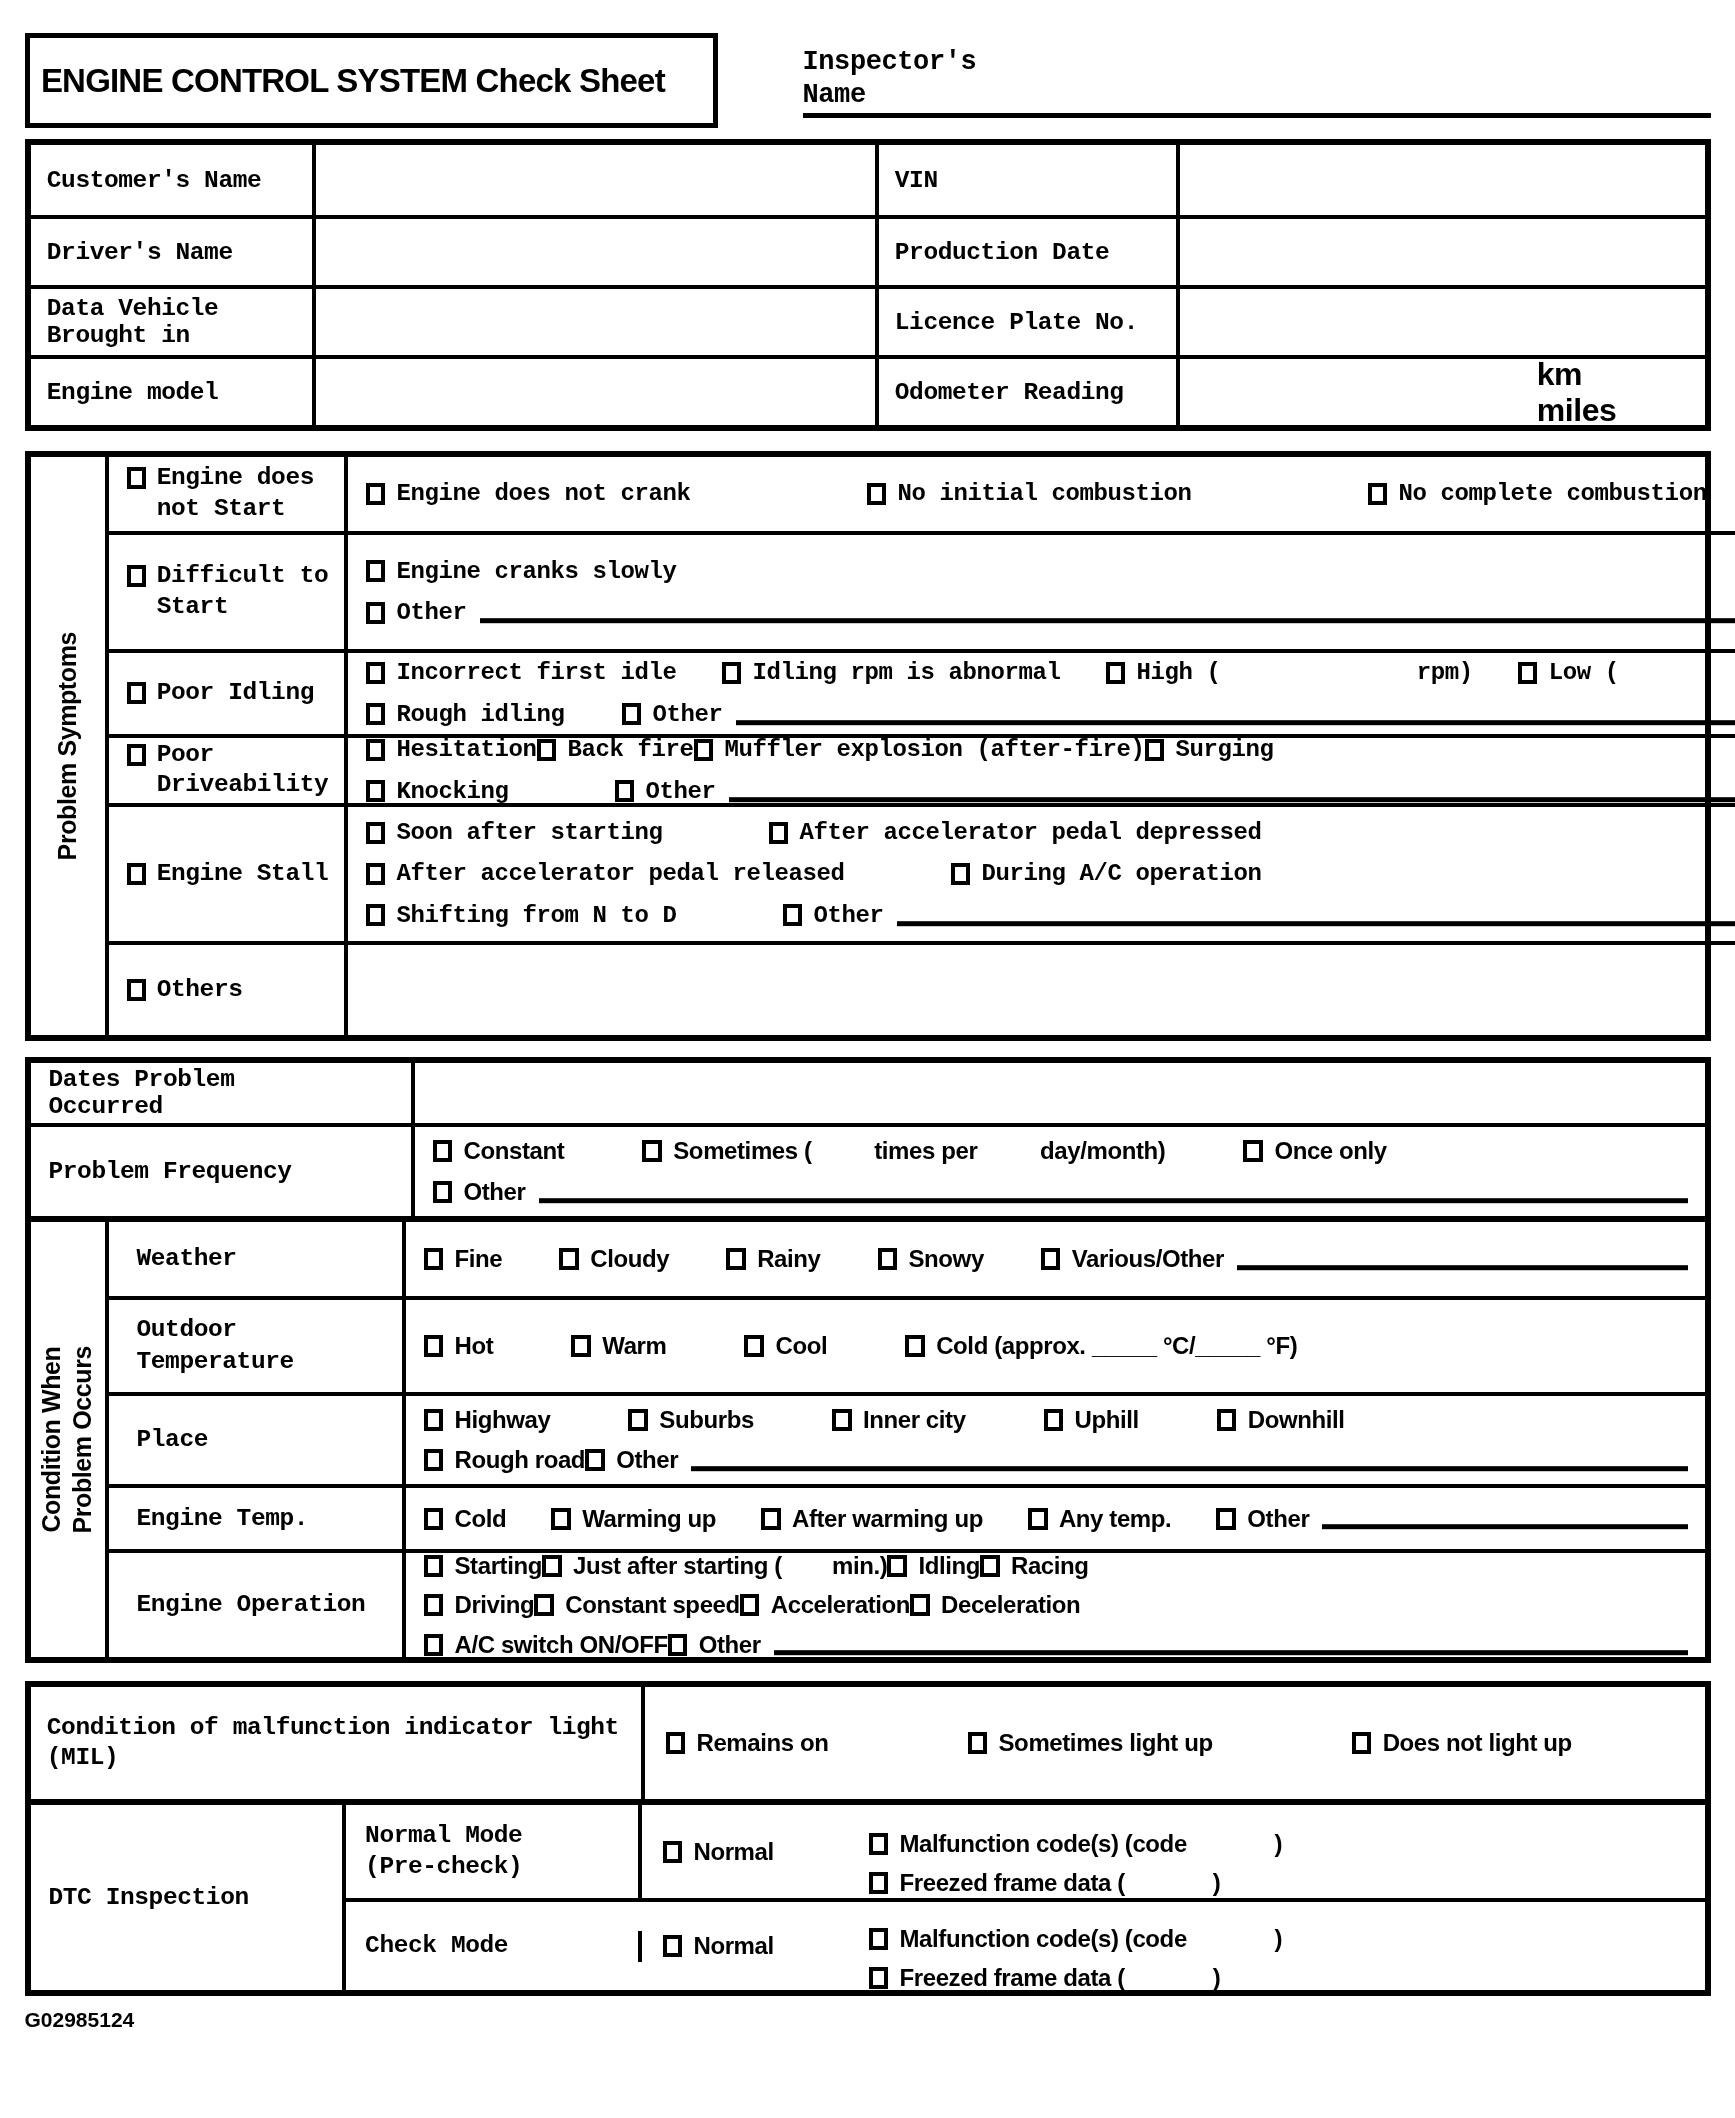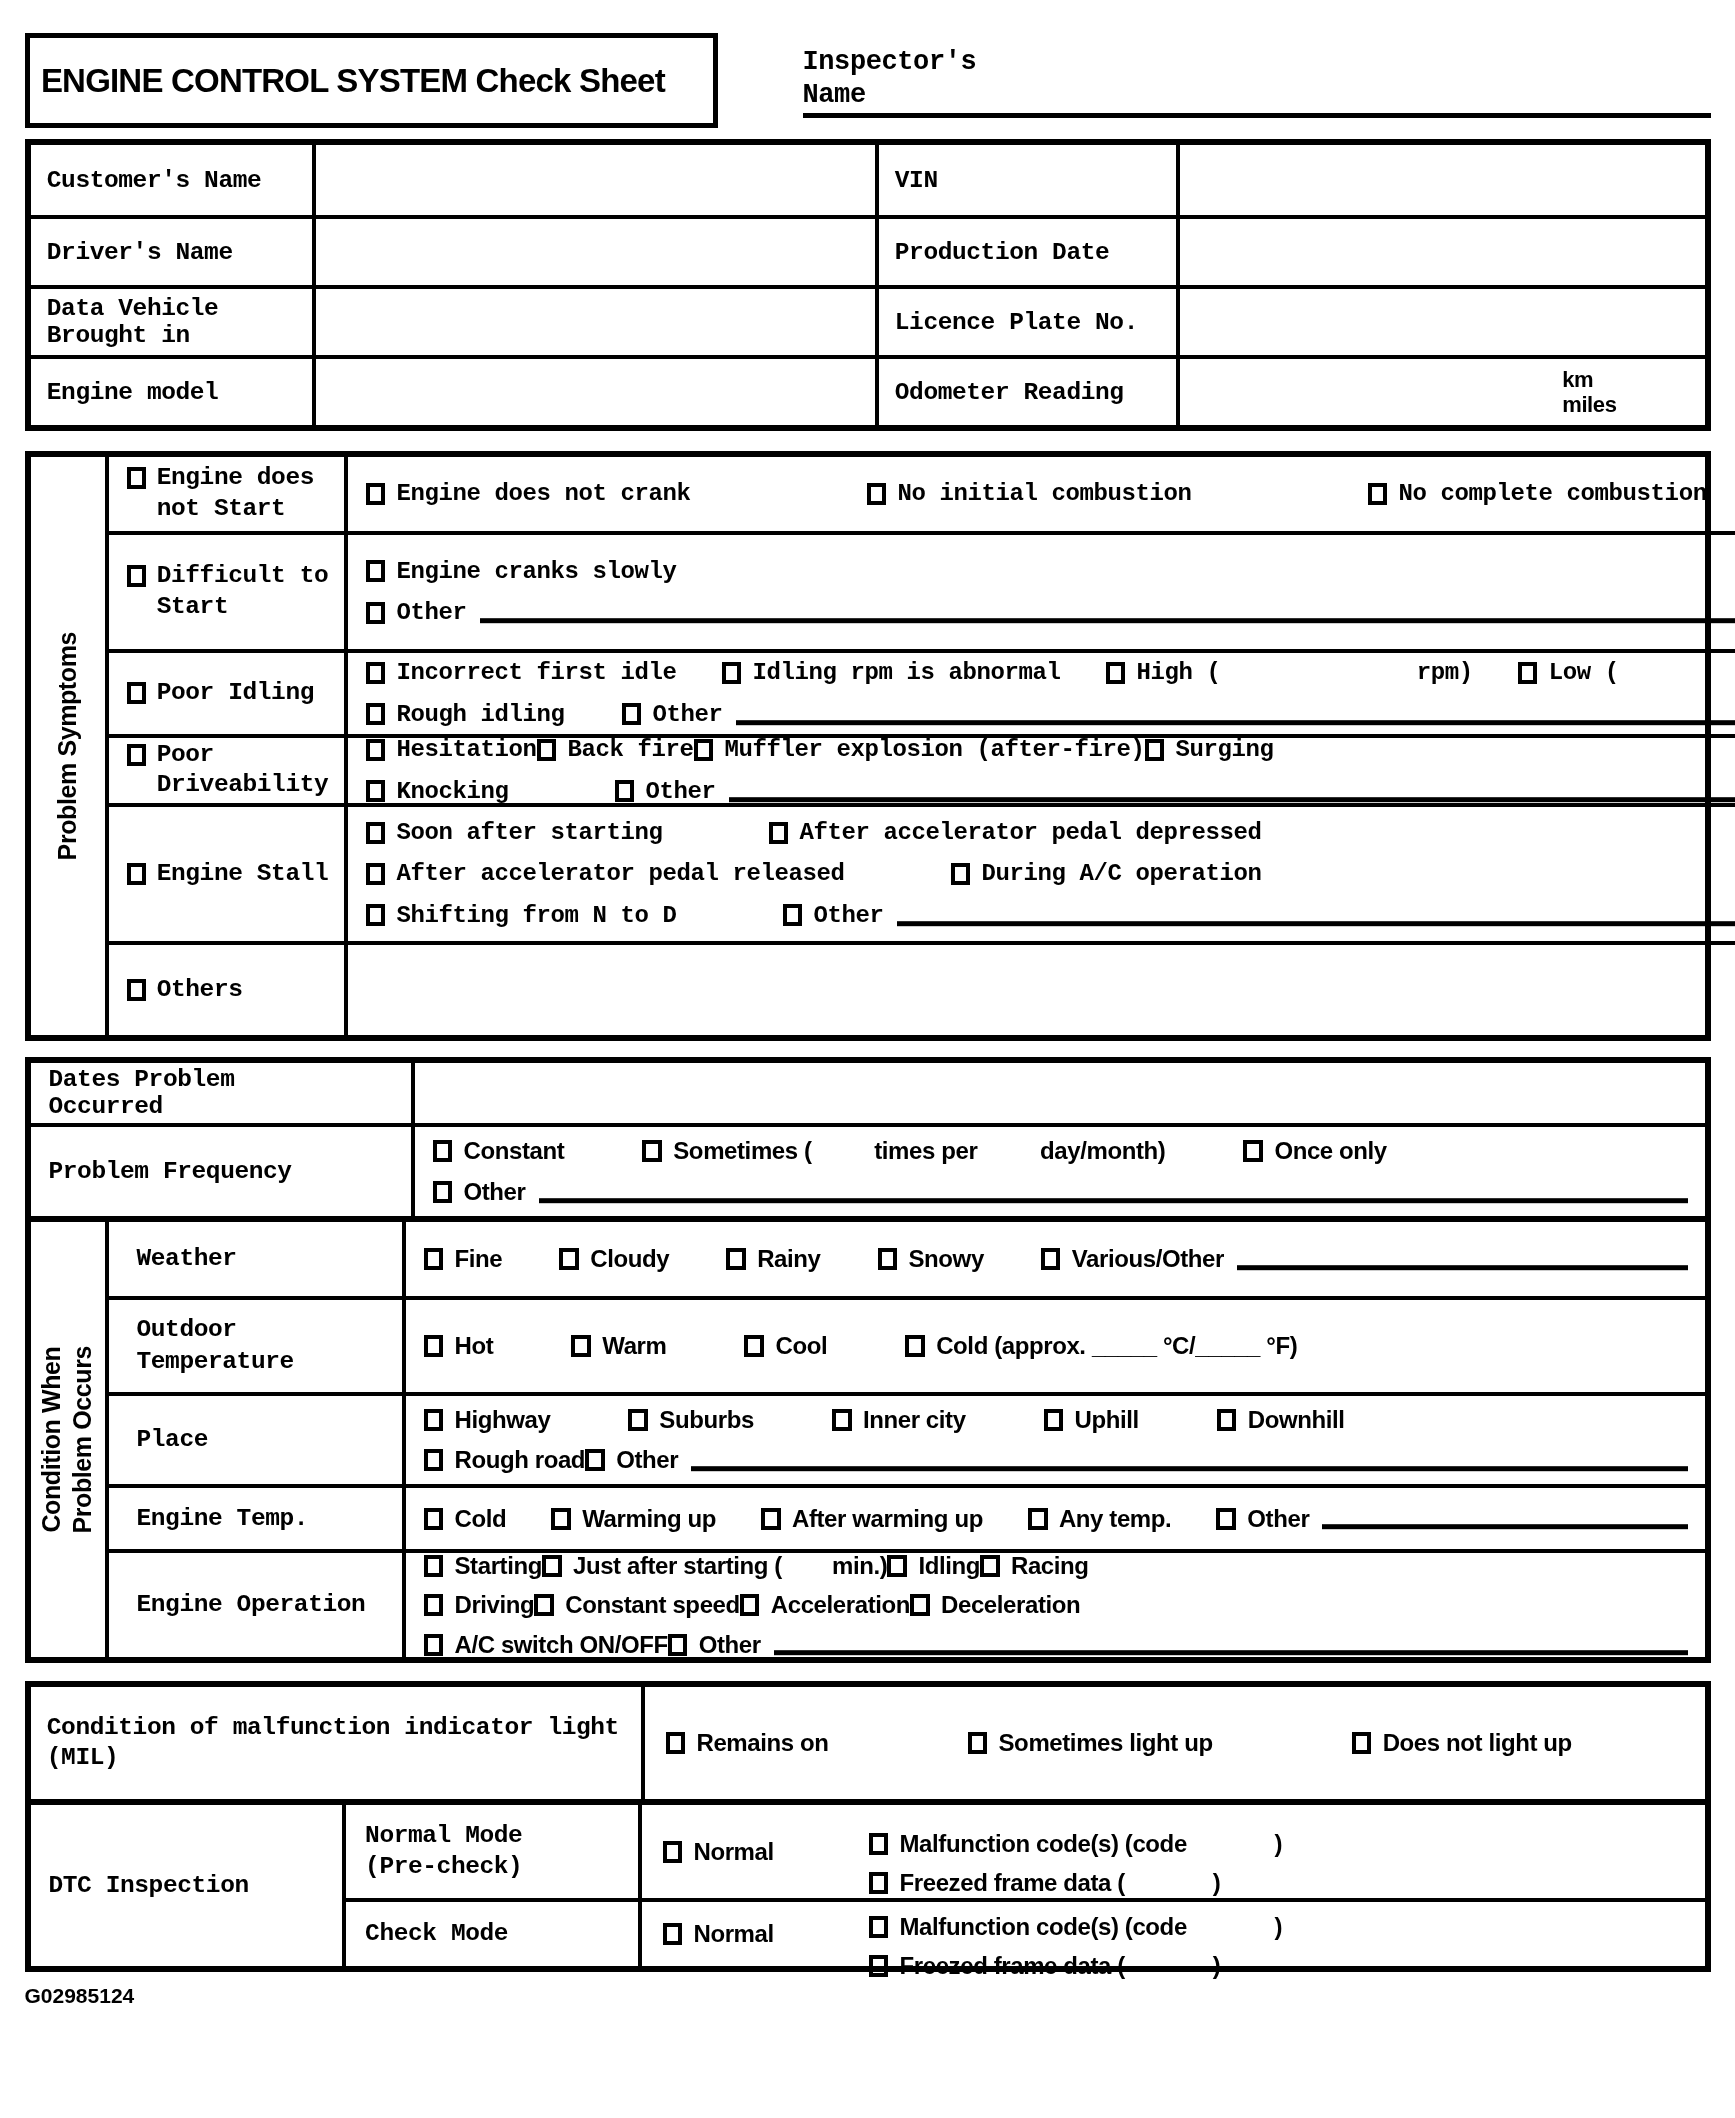--- a/index.html
+++ b/index.html
@@ -33,21 +33,21 @@
 
   
   .info-table { border:6.5px solid #000; margin-top:11.4px; }
   .info-row { display:flex; height:70px; }
   .info-row + .info-row { border-top:4.9px solid #000; }
   .info-cell { display:flex; align-items:center; font-size:24.5px; }
   .ic1 { width:281px; padding-left:16.3px; }
   .ic2 { flex:1; border-left:4.1px solid #000; }
   .ic3 { width:301px; border-left:4.1px solid #000; padding-left:16.3px; }
   .ic4 { width:529px; border-left:4.1px solid #000; }
-  .unit-note { margin-left:auto; margin-right:88px; font-size:22px; line-height:1.15; white-space:pre-line; }
+  .unit-note { margin-left:auto; margin-right:88px; font-size:32px; line-height:1.15; white-space:pre-line; }
 
   
   .sym-table { border:6.5px solid #000; margin-top:19.6px; display:flex; }
   .sym-left { width:78px; border-right:4.9px solid #000; display:flex; align-items:center; justify-content:center; flex:none; }
   .vlabel { writing-mode:vertical-rl; transform:rotate(180deg); white-space:pre-line; font-size:25px; text-align:center; line-height:1.25; }
   .sym-main { flex:1; display:flex; flex-direction:column;font-family:Liberation Mono, monospace; }
   .sym-row { display:flex; }
   .sym-row + .sym-row { border-top:4.9px solid #000; }
   .sym-cat { width:239px; border-right:4.1px solid #000; flex:none; display:flex; align-items:center; padding:6.5px 4.9px 6.5px 18px; }
   .cat-item { display:flex; align-items:flex-start; }
@@ -81,21 +81,21 @@
   .mil-content { flex:1; display:flex; align-items:center; padding:0 16.3px 0 21px; }
   .dtc-wrap { display:flex; border-top:6.5px solid #000; }
   .dtc-label { width:315px; border-right:4.1px solid #000; flex:none; display:flex; align-items:center; padding-left:18px; font-size:24.5px; }
   .dtc-main { flex:1; display:flex; flex-direction:column; }
   .dtc-row { display:flex; }
   .dtc-row + .dtc-row { border-top:4.9px solid #000; }
   .dtc-mode { width:296px; border-right:4.1px solid #000; flex:none; display:flex; align-items:center; padding-left:19.6px; font-size:24.5px; line-height:1.25; }
   .dtc-content { flex:1; display:flex; align-items:center; padding:0 16.3px 0 21px; }
   .dtc-normal { width:206px; flex:none; }
   .dtc-stack { display:flex; flex-direction:column; row-gap:11.4px;margin-top:24px; }
-  .dtc-h114 { height:93px; } .dtc-h112 { height:68px; }
+  .dtc-h114 { height:93px; } .dtc-h112 { height:92px;align-items:center; }
 
   .footer-code { margin-top:11.4px; font-size:21px; font-weight:600; letter-spacing:0; }
 </style>
 </head>
 <body>
 
 <div class="page">
 
   <div class="header">
     <div class="title-box">

